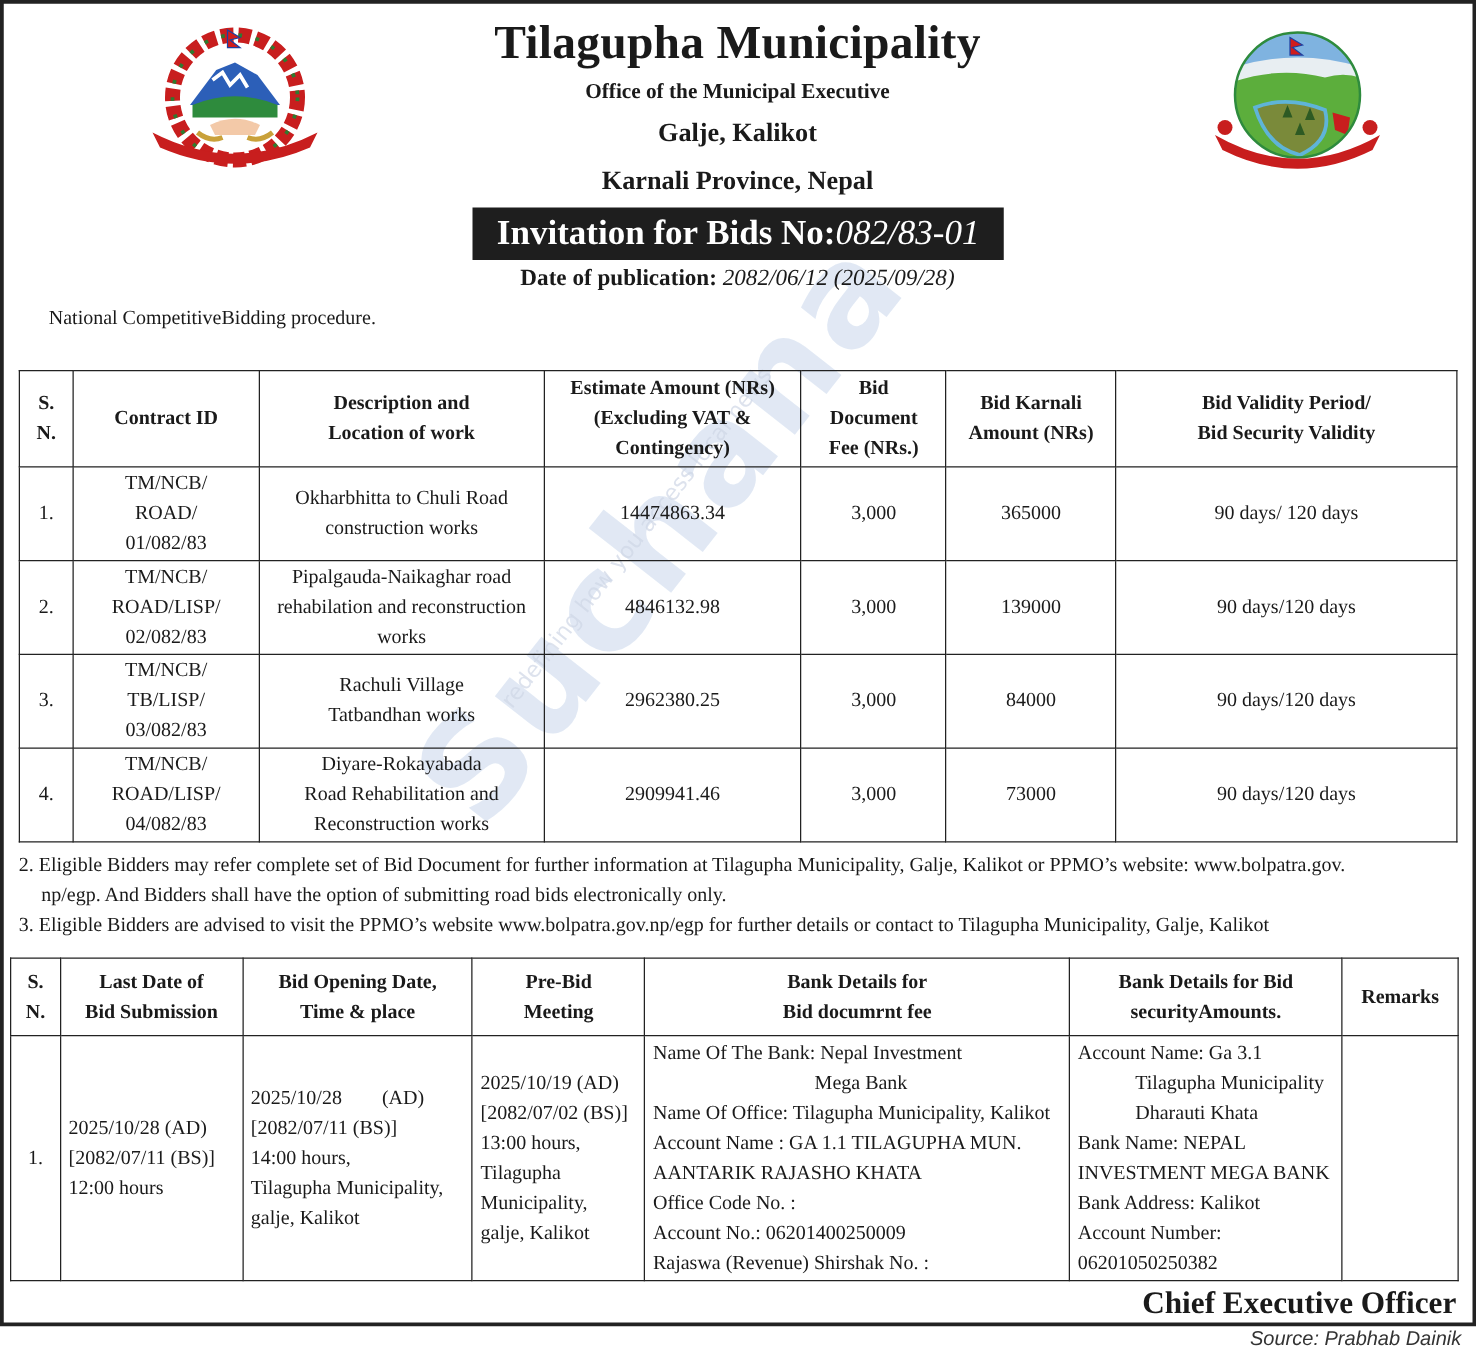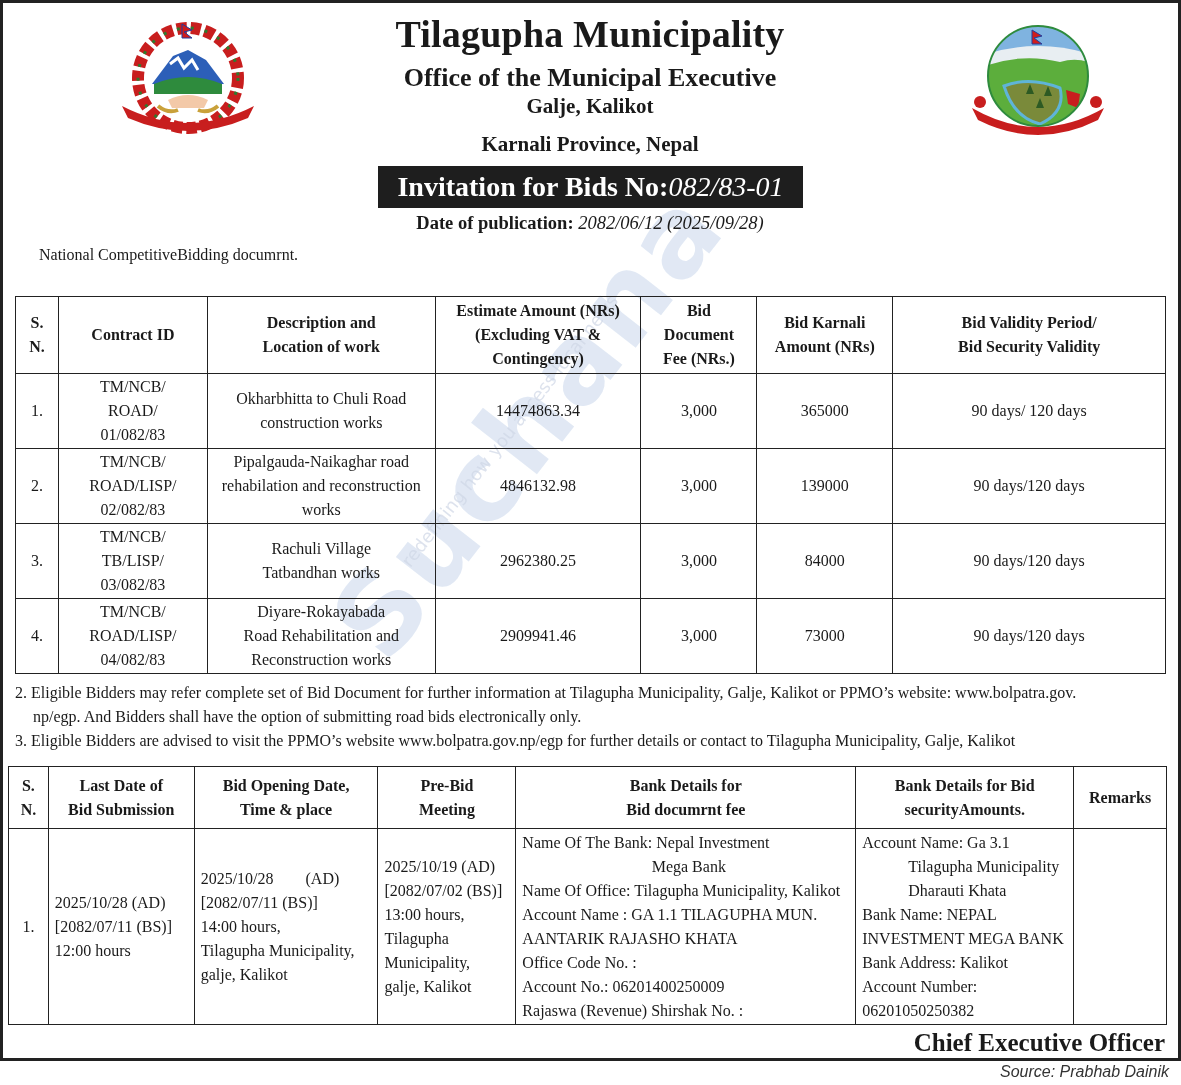--- a/index.html
+++ b/index.html
@@ -23,21 +23,21 @@
     font-family: "DejaVu Sans", sans-serif; font-size: 18px; color: #cfd7e6; opacity: 0.7;
   }
 
   
   .logo { position: absolute; }
   .logo-left { left: 118px; top: 20px; width: 140px; height: 118px; }
   .logo-right { left: 970px; top: 16px; width: 136px; height: 126px; }
 
   .title { position: absolute; left: 300px; width: 580px; text-align: center; font-weight: bold; }
   .t1 { top: 12px; font-size: 38px; letter-spacing: 0.2px; }
-  .t2 { top: 63px; font-size: 26px; text-align: center; }
+  .t2 { top: 63px; font-size: 17px; text-align: center; }
   .t3 { top: 94px; font-size: 21px; }
   .t4 { top: 132px; font-size: 21px; }
 
   .ifb {
     position: absolute; left: 378px; top: 166px; width: 425px; height: 42px;
     background: #1e1e1e; color: #fff; font-weight: bold; font-size: 28px;
     display: flex; align-items: center; justify-content: center; white-space: nowrap;
   }
   .ifb .num { font-weight: normal; font-style: italic; }
   .pub { position: absolute; left: 300px; top: 213px; width: 580px; text-align: center; font-size: 18.5px; }
@@ -120,21 +120,21 @@
 <div class="ifb">
   <span>Invitation for Bids No:</span>
     <span class="num">082/83-01</span>
 </div>
 <div class="pub">
   <b>Date of publication:</b>
   <i>2082/06/12 (2025/09/28)</i>
 </div>
 
 <div class="para p1">
-  <div style="padding-left:24px">National CompetitiveBidding documrnt.</div>
+  <div style="padding-left:24px">National CompetitiveBidding procedure.</div>
 </div>
 
 <table class="t-works">
   <colgroup>
     <col style="width:43px">
       <col style="width:149px">
       <col style="width:228px">
       <col style="width:206px">
       <col style="width:116px">
       <col style="width:136px">

